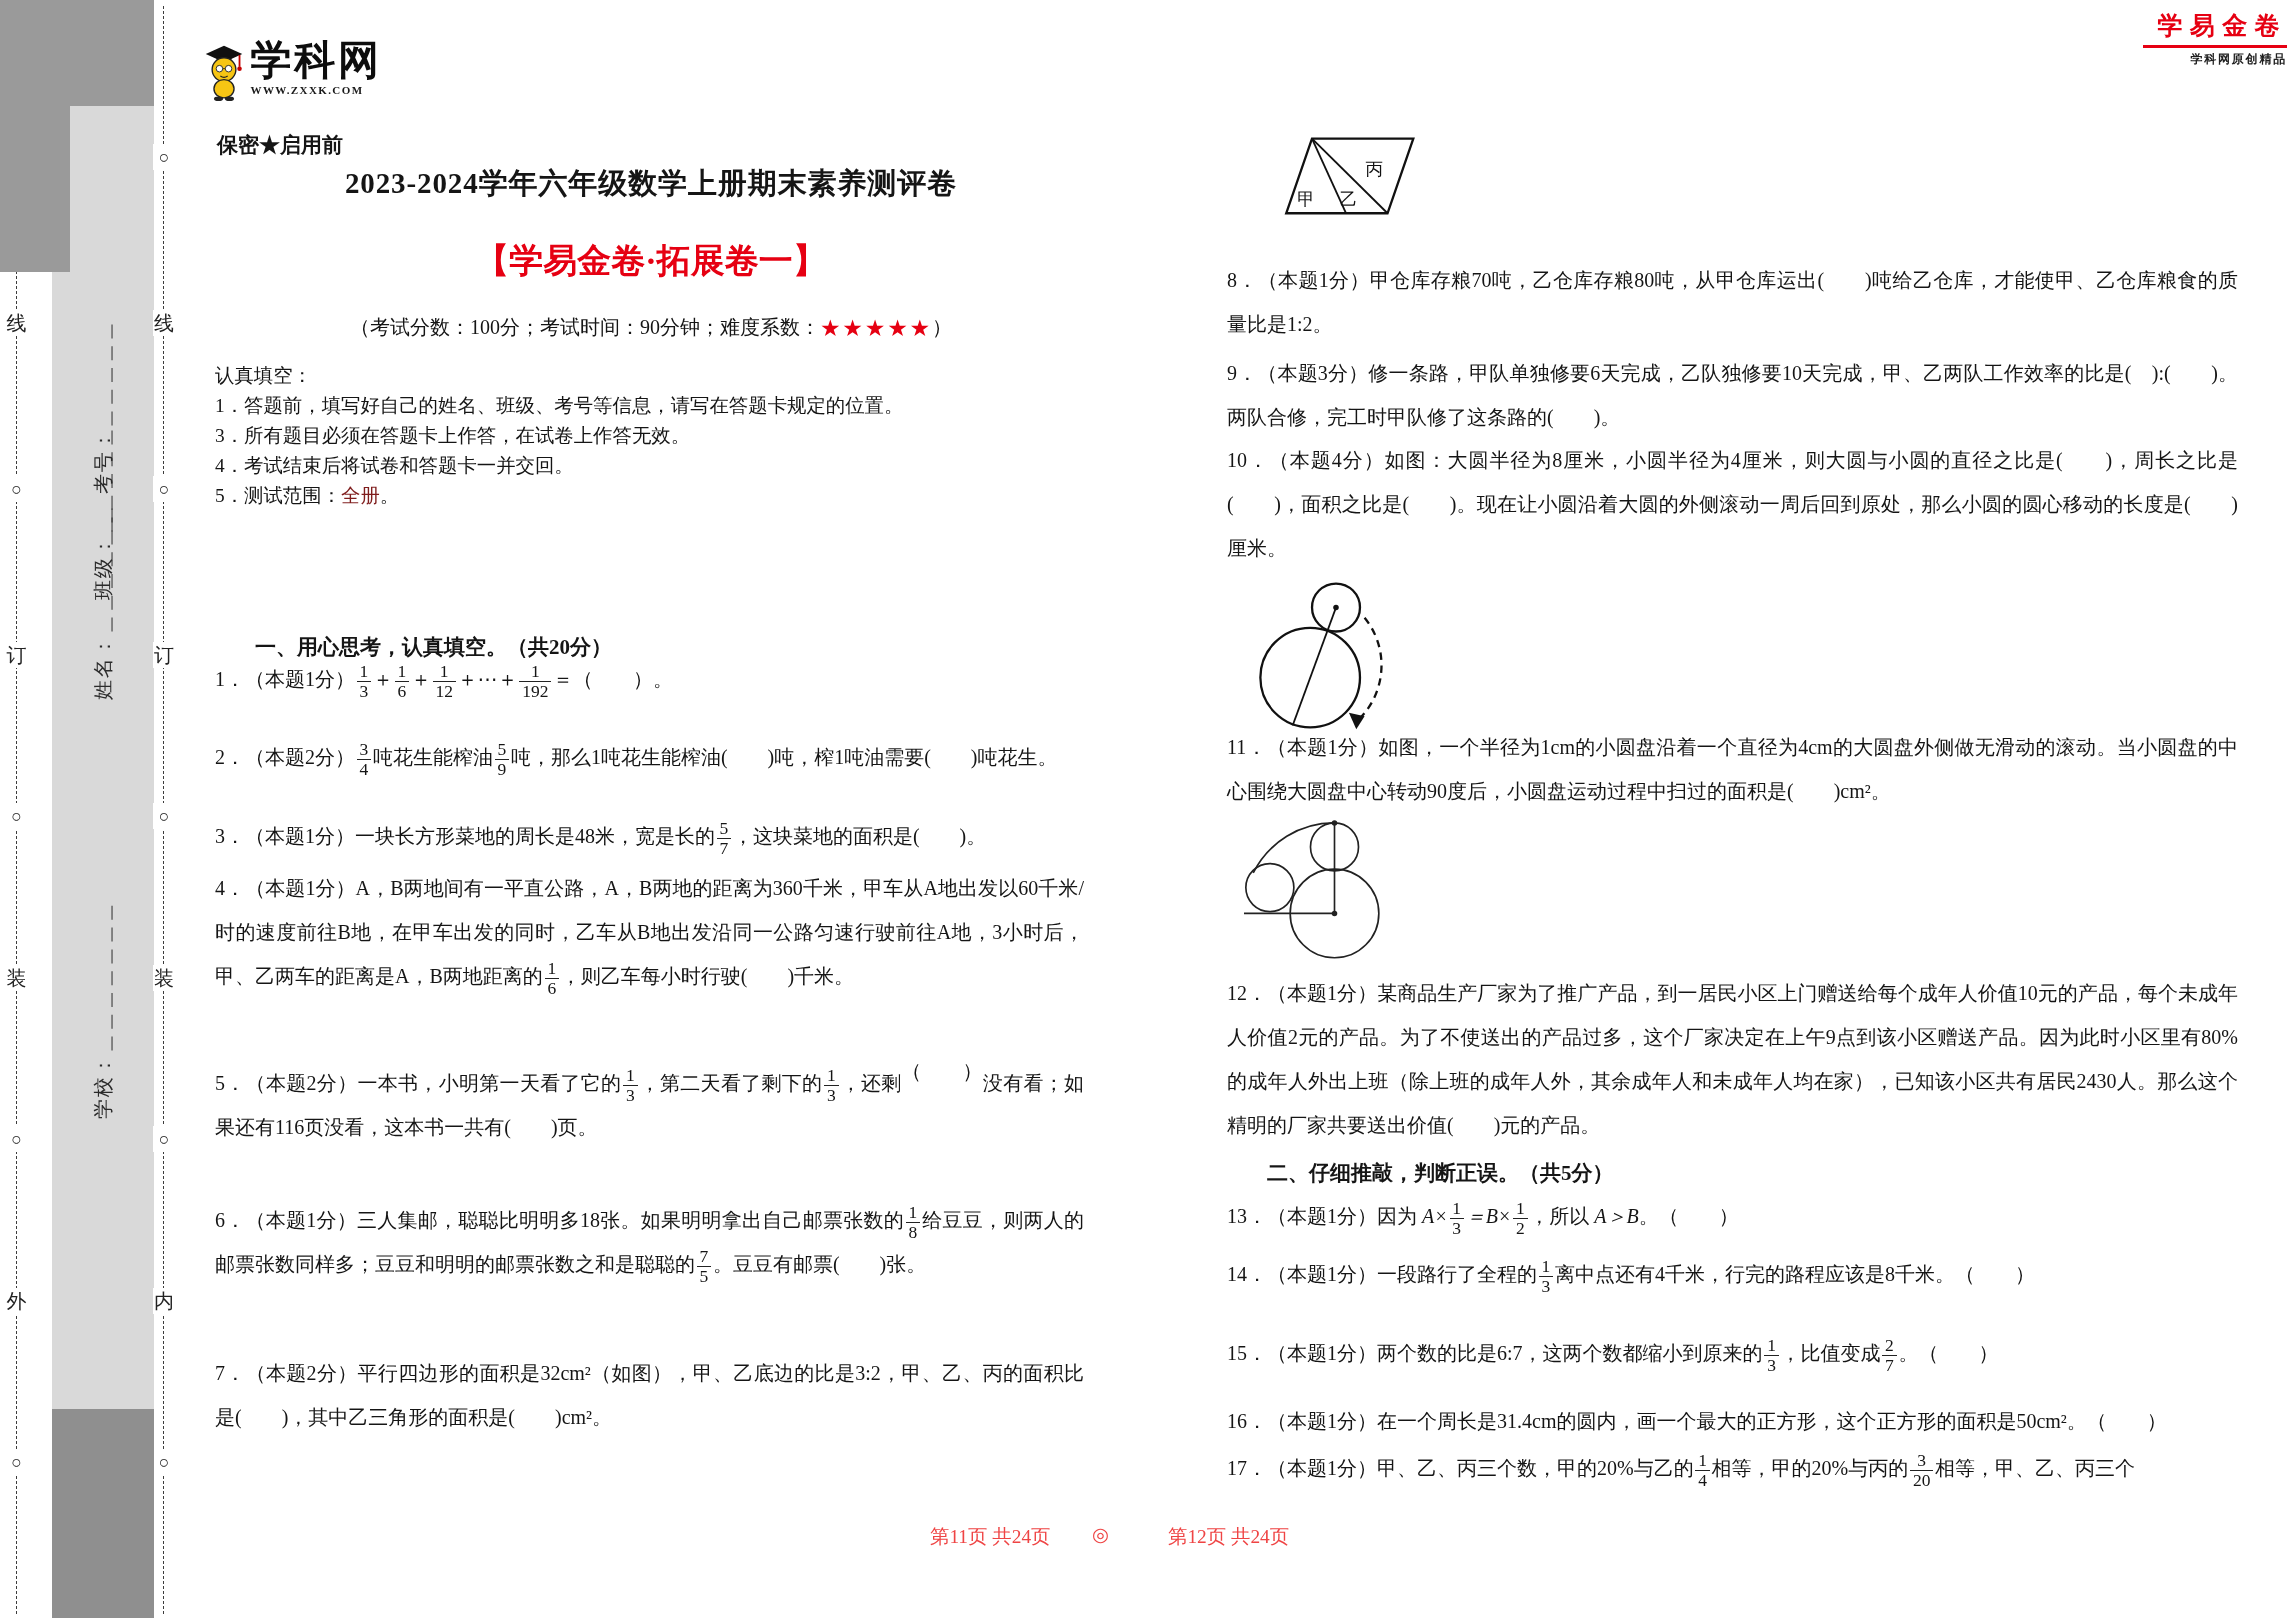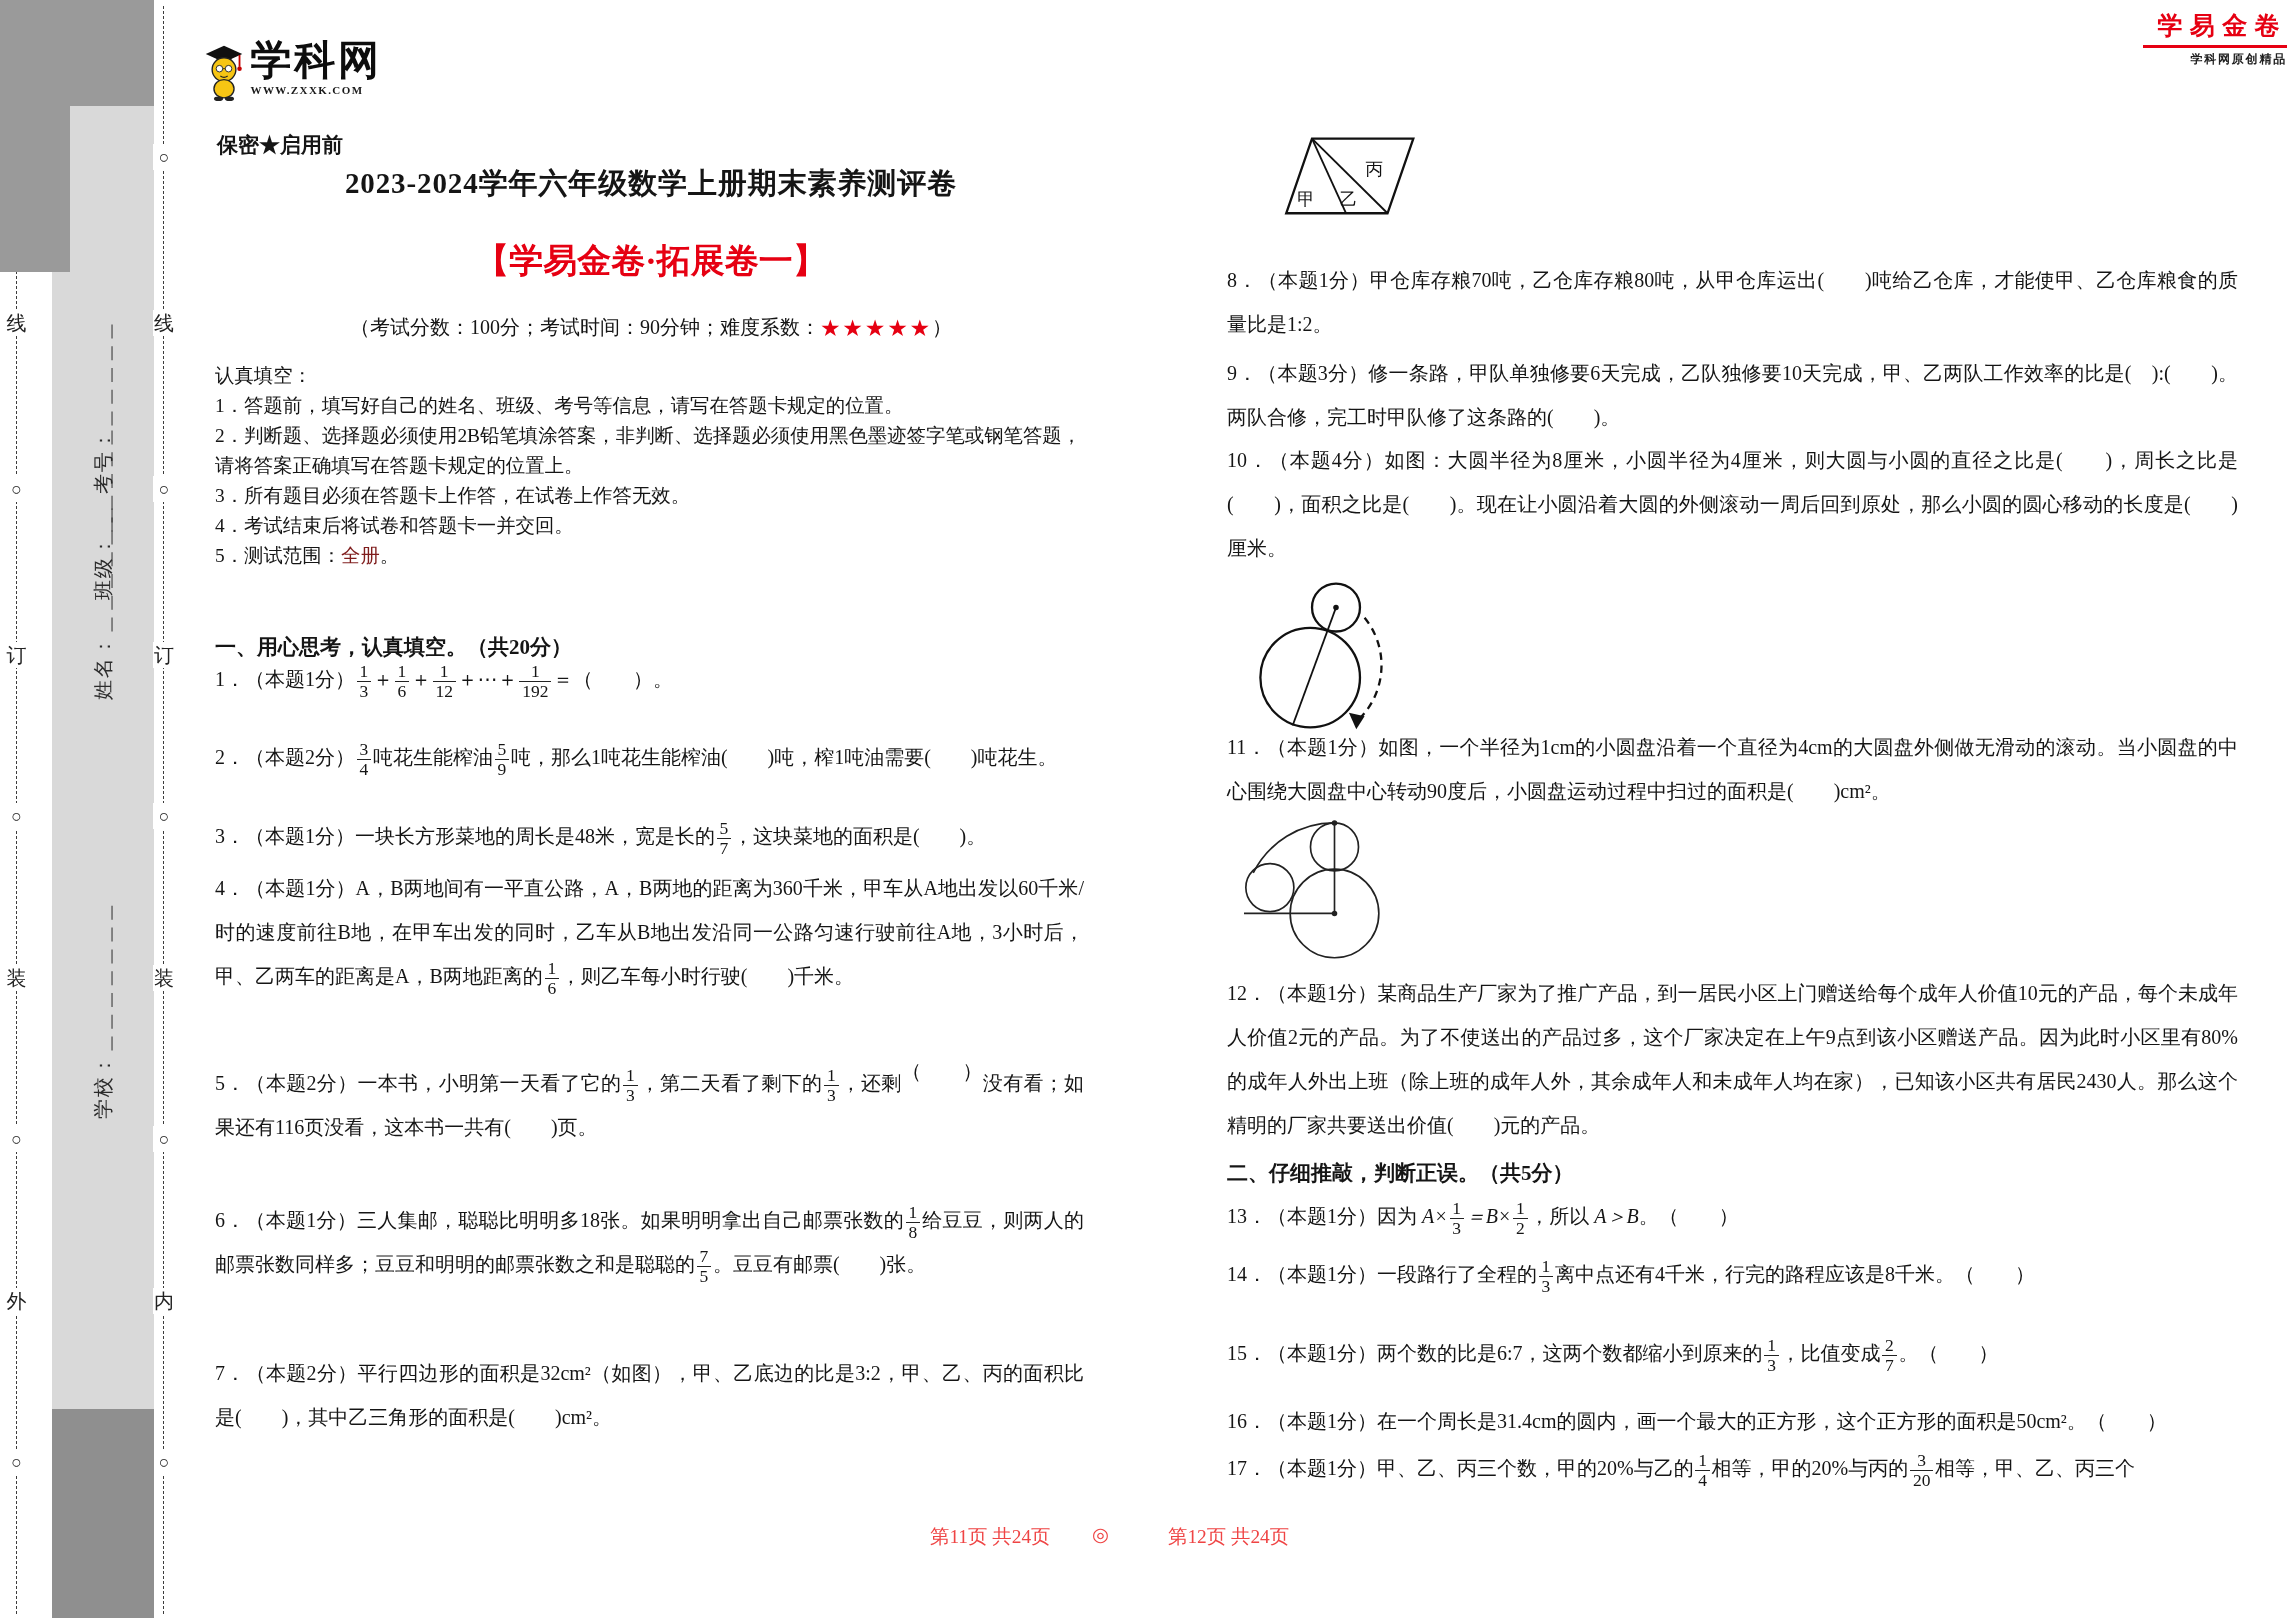--- a/index.html
+++ b/index.html
@@ -36,21 +36,21 @@
   .subtitle{position:absolute;left:215px;top:238px;width:872px;text-align:center;
             font-size:34px;font-weight:700;color:#e60012;z-index:4;}
   .examinfo{position:absolute;left:215px;top:314px;width:872px;text-align:center;font-size:20px;z-index:4;}
   .examinfo .stars{color:#e60012;font-size:23px;vertical-align:-1.8px;letter-spacing:1.8px;}
   .notice{position:absolute;left:215px;top:361px;width:875px;font-size:19.4px;line-height:30px;z-index:4;}
   .red{color:#7f1d1d;}
   
   .q{position:absolute;font-size:20px;line-height:44px;text-align:justify;z-index:4;}
   .qL{left:215px;width:869px;}
   .qR{left:1227px;width:1011px;}
-  .sec-head{position:absolute;font-size:21px;font-weight:700;z-index:4;}
+  .sec-head{position:absolute;font-size:21px;font-weight:700;z-index:4;margin-left:40px;}
   .frac{display:inline-block;text-align:center;vertical-align:-0.55em;line-height:1;margin:0 1.8px;}
   .frac .fn{display:block;font-size:17.5px;padding:0 2.8px 0.9px;}
   .frac .fd{display:block;font-size:17.5px;border-top:1.5px solid #222;padding:0.9px 2.8px 0;}
   .math{font-family:"Liberation Serif",serif;font-style:italic;}
   .raised{position:relative;top:-12px;}
   .fig{position:absolute;z-index:4;}
   .fig svg{display:block;}
   .fig text{font-size:19px;fill:#111;font-family:"Liberation Serif",serif;}
   .footer-item{position:absolute;top:1523px;font-size:19.4px;z-index:4;color:#ef4444;}
 </style>
@@ -126,21 +126,20 @@
 <div class="secrecy">保密★启用前</div>
 <div class="title">2023-2024学年六年级数学上册期末素养测评卷</div>
 <div class="subtitle">【学易金卷·拓展卷一】</div>
 <div class="examinfo">
   <span>（考试分数：100分；考试时间：90分钟；难度系数：</span><span class="stars">★★★★★</span><span>）</span>
 </div>
 
 <div class="notice">
   <div>认真填空：</div>
   <div>1．答题前，填写好自己的姓名、班级、考号等信息，请写在答题卡规定的位置。</div>
-  <div>2．判断题、选择题必须使用2B铅笔填涂答案，非判断、选择题必须使用黑色墨迹签字笔或钢笔答题，请将答案正确填写在答题卡规定的位置上。</div>
   <div>3．所有题目必须在答题卡上作答，在试卷上作答无效。</div>
   <div>4．考试结束后将试卷和答题卡一并交回。</div>
   <div>
     <span>5．测试范围：</span><span class="red">全册</span><span>。</span>
   </div>
 </div>
 
 <div class="sec-head" style="left:215px;top:633px">一、用心思考，认真填空。（共20分）</div>
 
 <div class="q qL" style="top:657px">

